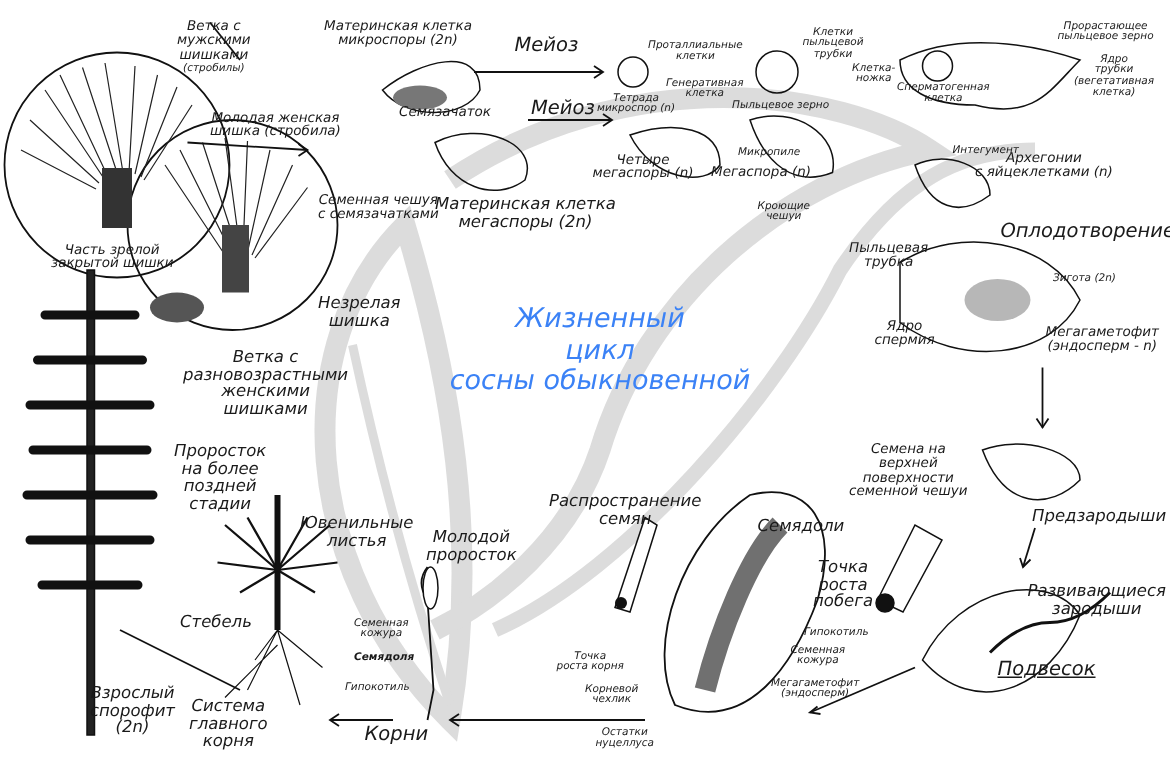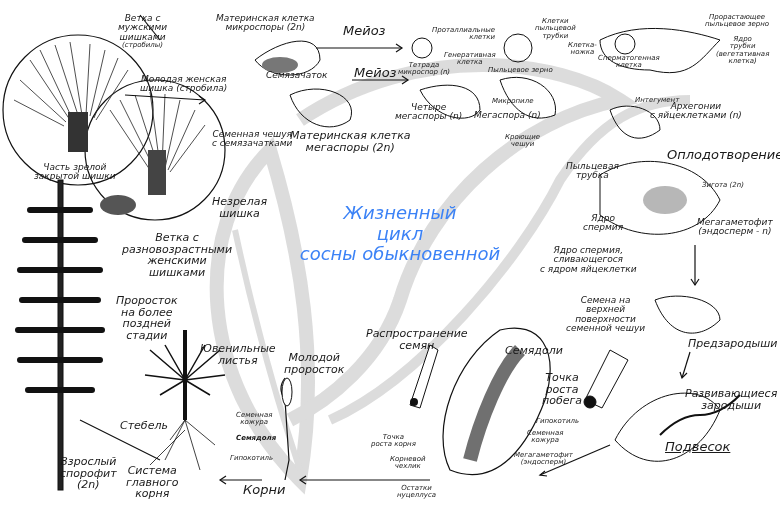--- a/index.html
+++ b/index.html
@@ -140,21 +140,21 @@
   </div>
   <div class="lbl md" style="left:290px;top:130px;">
     <div>Материнская клетка</div>
       <div>мегаспоры (2n)</div>
   </div>
 
   <div class="lbl xs" style="left:398px;top:62px;">
     <div>Тетрада</div>
       <div>микроспор (n)</div>
   </div>
-  <div class="lbl xs" style="left:432px;top:27px;text-align:right;">
+  <div class="lbl xs" style="left:432px;top:27px;">
     <div>Проталлиальные</div>
       <div>клетки</div>
   </div>
   <div class="lbl xs" style="left:444px;top:52px;">
     <div>Генеративная</div>
       <div>клетка</div>
   </div>
   <div class="lbl xs" style="left:535px;top:18px;">
     <div>Клетки</div>
       <div>пыльцевой</div>
@@ -202,25 +202,20 @@
   </div>
   <div class="lbl xs" style="left:702px;top:182px;">Зигота (2n)</div>
   <div class="lbl sm" style="left:583px;top:214px;">
     <div>Ядро</div>
       <div>спермия</div>
   </div>
   <div class="lbl sm" style="left:697px;top:218px;">
     <div>Мегагаметофит</div>
       <div>(эндосперм - n)</div>
   </div>
-  <div class="lbl sm" style="left:540px;top:246px;">
-    <div>Ядро спермия,</div>
-      <div>сливающегося</div>
-      <div>с ядром яйцеклетки</div>
-  </div>
 
   <div class="lbl sm" style="left:34px;top:163px;">
     <div>Часть зрелой</div>
       <div>закрытой шишки</div>
   </div>
   <div class="lbl md" style="left:212px;top:196px;">
     <div>Незрелая</div>
       <div>шишка</div>
   </div>
   <div class="lbl md" style="left:122px;top:232px;">
@@ -232,21 +227,21 @@
   <div class="lbl md" style="left:116px;top:295px;">
     <div>Проросток</div>
       <div>на более</div>
       <div>поздней</div>
       <div>стадии</div>
   </div>
   <div class="lbl md" style="left:200px;top:343px;">
     <div>Ювенильные</div>
       <div>листья</div>
   </div>
-  <div class="lbl md" style="left:120px;top:420px;">Стебель</div>
+  <div class="lbl md" style="left:120px;top:409px;">Стебель</div>
   <div class="lbl md" style="left:60px;top:456px;">
     <div>Взрослый</div>
       <div>спорофит</div>
       <div>(2n)</div>
   </div>
   <div class="lbl md" style="left:126px;top:465px;">
     <div>Система</div>
       <div>главного</div>
       <div>корня</div>
   </div>

